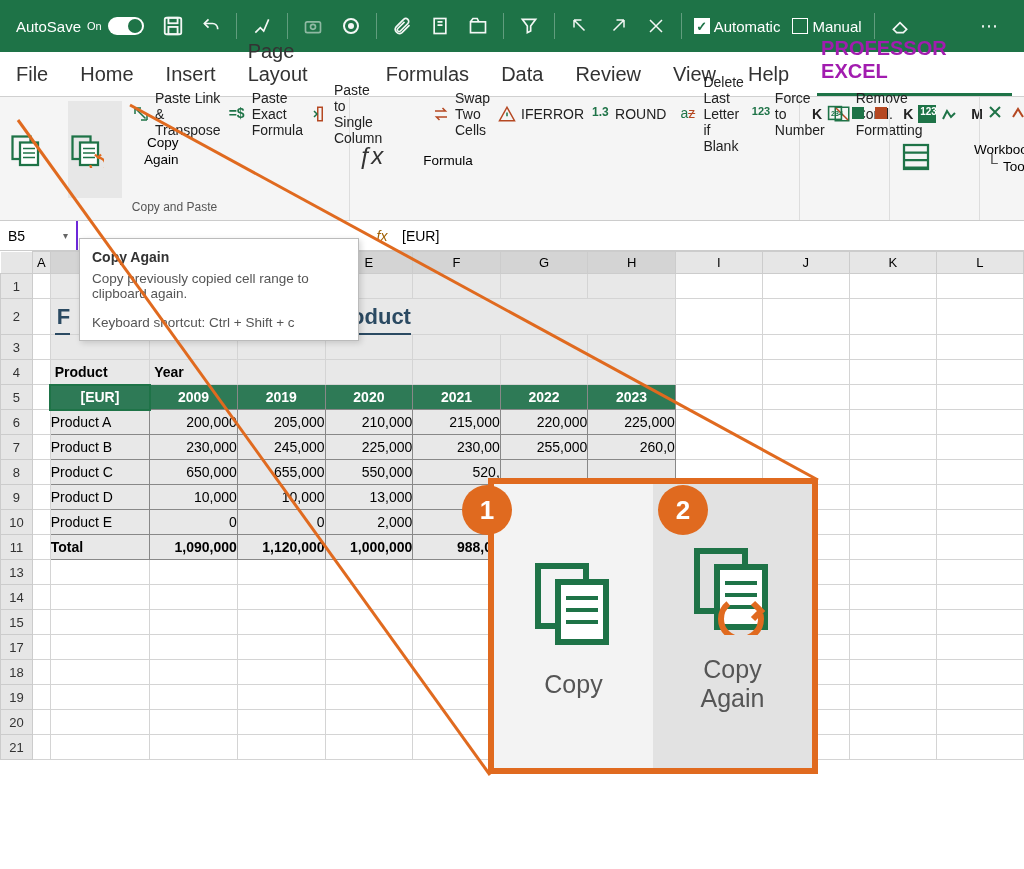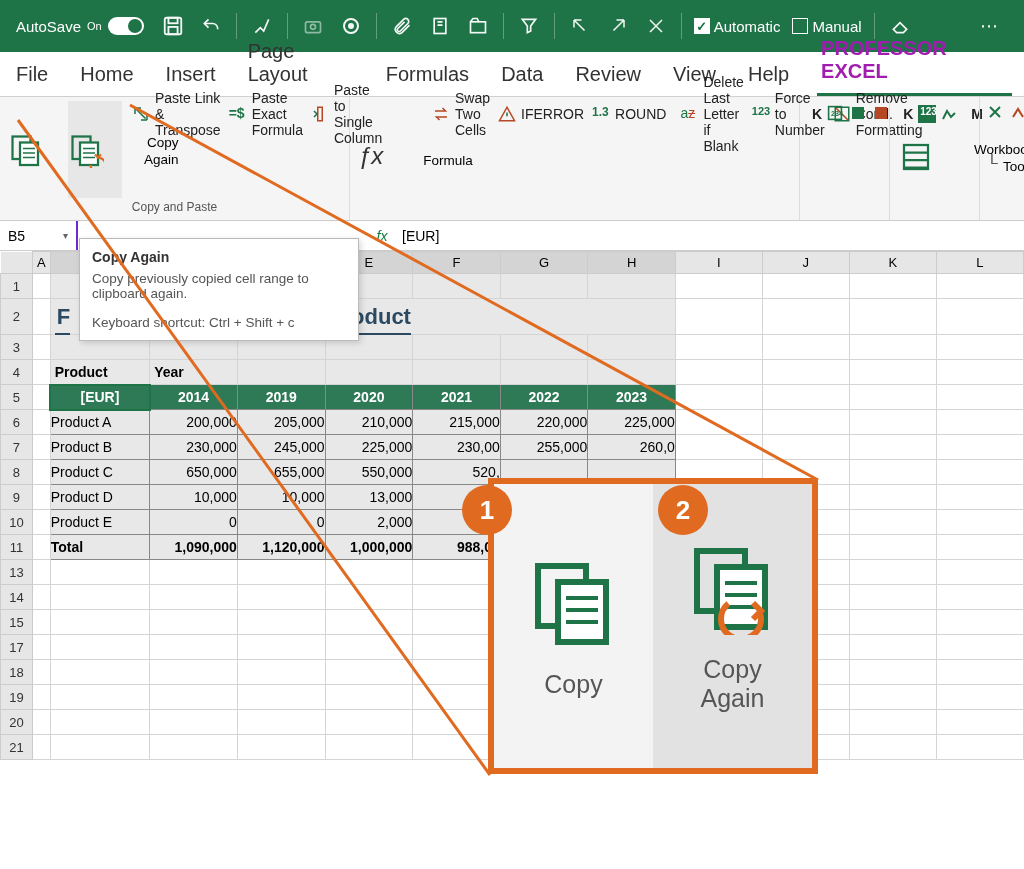--- a/index.html
+++ b/index.html
@@ -26,21 +26,21 @@
   .bigbtn { display:flex; align-items:center; justify-content:flex-start; width:54px; padding-top:4px; font-size:13.5px; line-height:1.2; text-align:right;gap:40px; }
   .bigbtn.active { background:#e7e7e7; }
   .bigbtn .bicon { width:36px; height:36px; margin-bottom:4px; }
   .smallrow { display:flex; align-items:center; gap:5px; font-size:14px; color:#222; height:26px; padding:0 4px;}
   .smallrow .sicon { width:18px; height:18px; flex-shrink:0; }
   .col { display:flex; flex-direction:row; }
   
   .fbar { display:flex; align-items:center; height:30px; border-bottom:1px solid #ccc; font-size:14px;}
   .fbar .namebox { width:78px; padding:0 8px; border-right:2px solid #6d28d9; height:100%; display:flex; align-items:center;}
   .fbar .namebox .dd { margin-left:auto; font-size:10px; color:#666;}
-  .fbar .fx { width:28px; text-align:center; color:#15803d; font-style:italic;}
+  .fbar .fx { width:28px; text-align:center; color:#a16207; font-style:italic;}
   .fbar .fval { flex:1; padding:0 6px;}
   
   .grid-wrap { position:relative; height:618px; }
   table.grid { border-collapse:collapse; table-layout:fixed; font-size:14px; }
   .rownum { width:32px; background:#e6e6e6; border:1px solid #ccc; text-align:center; font-size:13px; color:#333;}
   .colhead { background:#e6e6e6; border:1px solid #ccc; text-align:center; font-size:13px; height:22px;}
   .colhead.sel { background:#d4d4d4; }
   td.cell { border:1px solid #d4d4d4; height:25px; padding:0 4px; background:#fff;}
   td.cell.gray { background:#e8e8e8; }
   .cw-a { width:18px; }
@@ -425,21 +425,21 @@
     <td class="cell"></td>
           <td class="cell"></td>
           <td class="cell"></td>
           <td class="cell"></td>
         </tr>
 
   <tr>
           <td class="rownum">5</td>
           <td class="cell"></td>
     <td class="datahead sel-border">[EUR]</td>
-    <td class="datahead">2014</td>
+    <td class="datahead">2009</td>
     <td class="datahead">2019</td>
     <td class="datahead">2020</td>
     <td class="datahead">2021</td>
     <td class="datahead">2022</td>
     <td class="datahead">2023</td>
     <td class="cell"></td>
           <td class="cell"></td>
           <td class="cell"></td>
           <td class="cell"></td>
         </tr>

